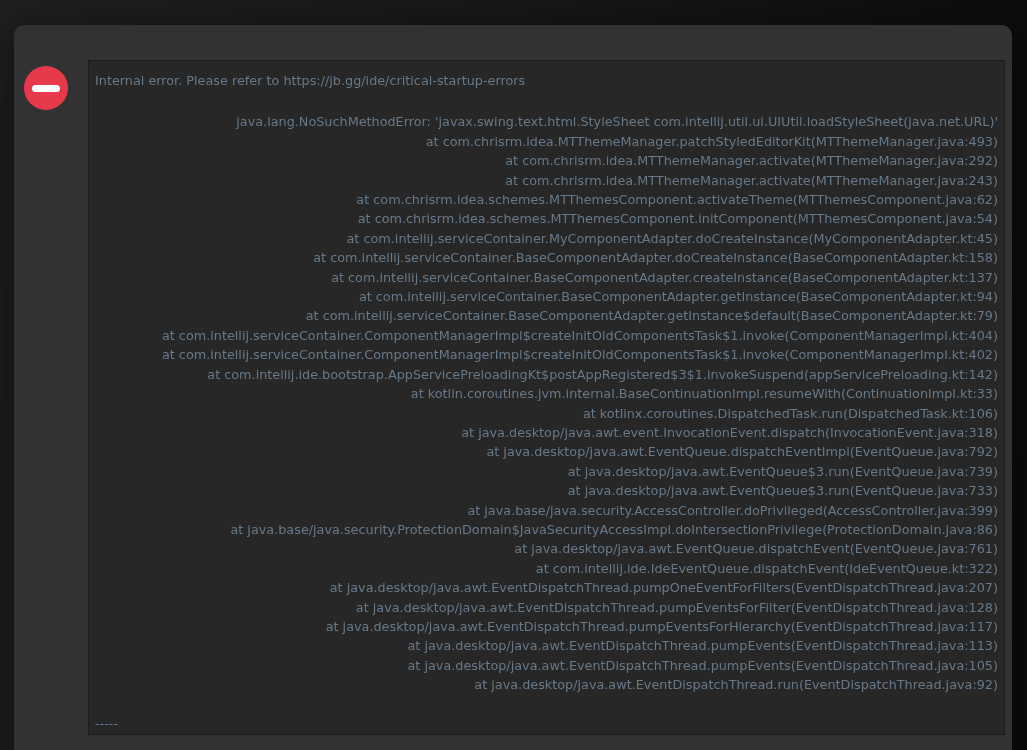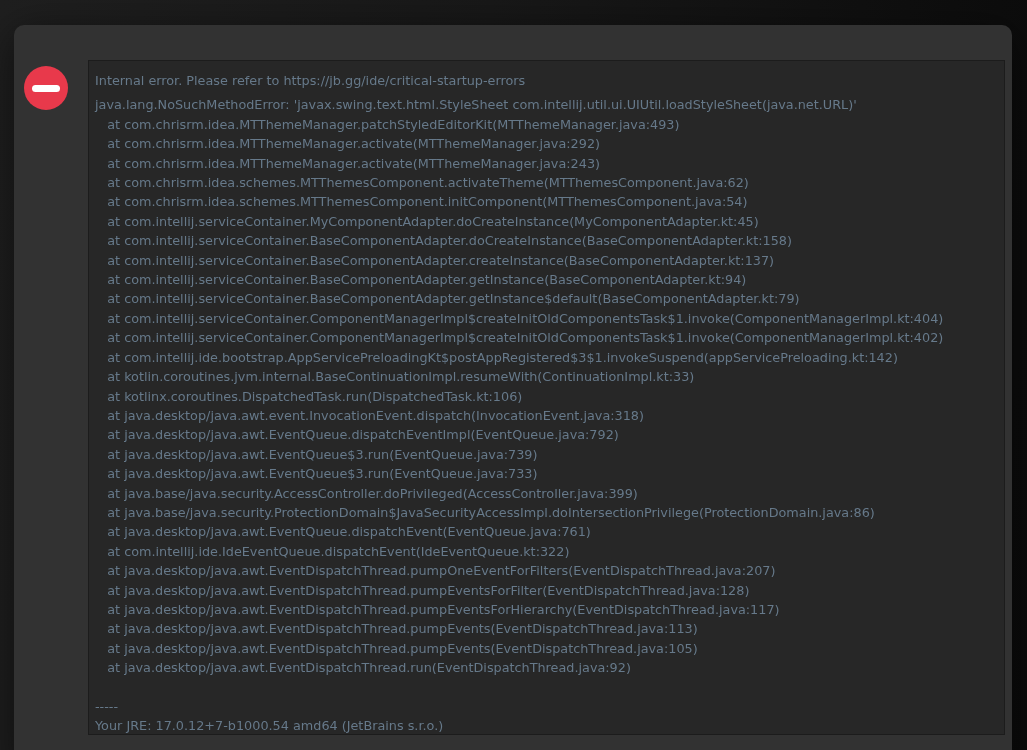--- a/index.html
+++ b/index.html
@@ -52,23 +52,23 @@
     background:#fff;border-radius:3.5px;
   }
   .console{
     position:absolute;left:74px;top:3px;width:917px;height:675px;
     background:var(--console-bg);
     border:1px solid rgba(0,0,0,.28);
     padding:10px 6px 0 6px;
     font-size:12.8px;line-height:19.4px;color:var(--trace-text);
     overflow:hidden;
   }
-  .console .msg{white-space:pre-wrap;margin-bottom:5px;}
+  .console .msg{white-space:pre-wrap;margin-bottom:22px;}
   .console .trace{
-    font-family:inherit;white-space:pre-wrap;word-break:break-all;
+    font-family:inherit;white-space:pre-wrap;word-break:break-all;text-align:right;
   }
   .console .sep{margin-top:19.4px;}
 </style>
 </head>
 <body>
 
 <div class="window">
 
 
   <div class="content">

